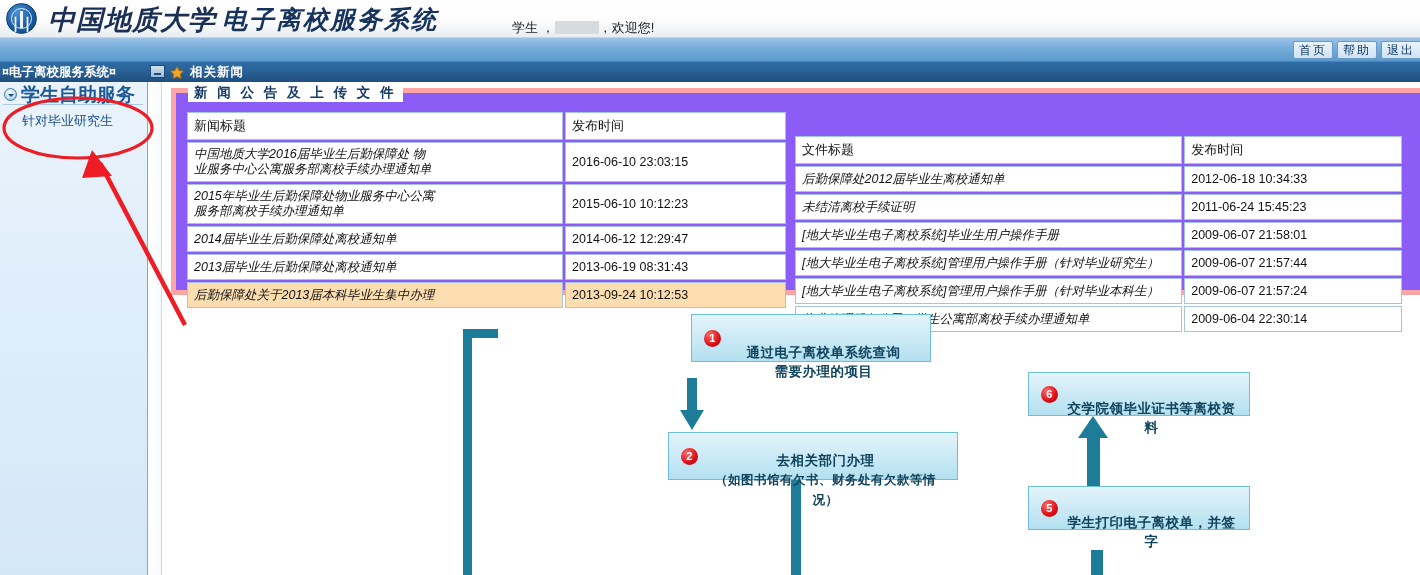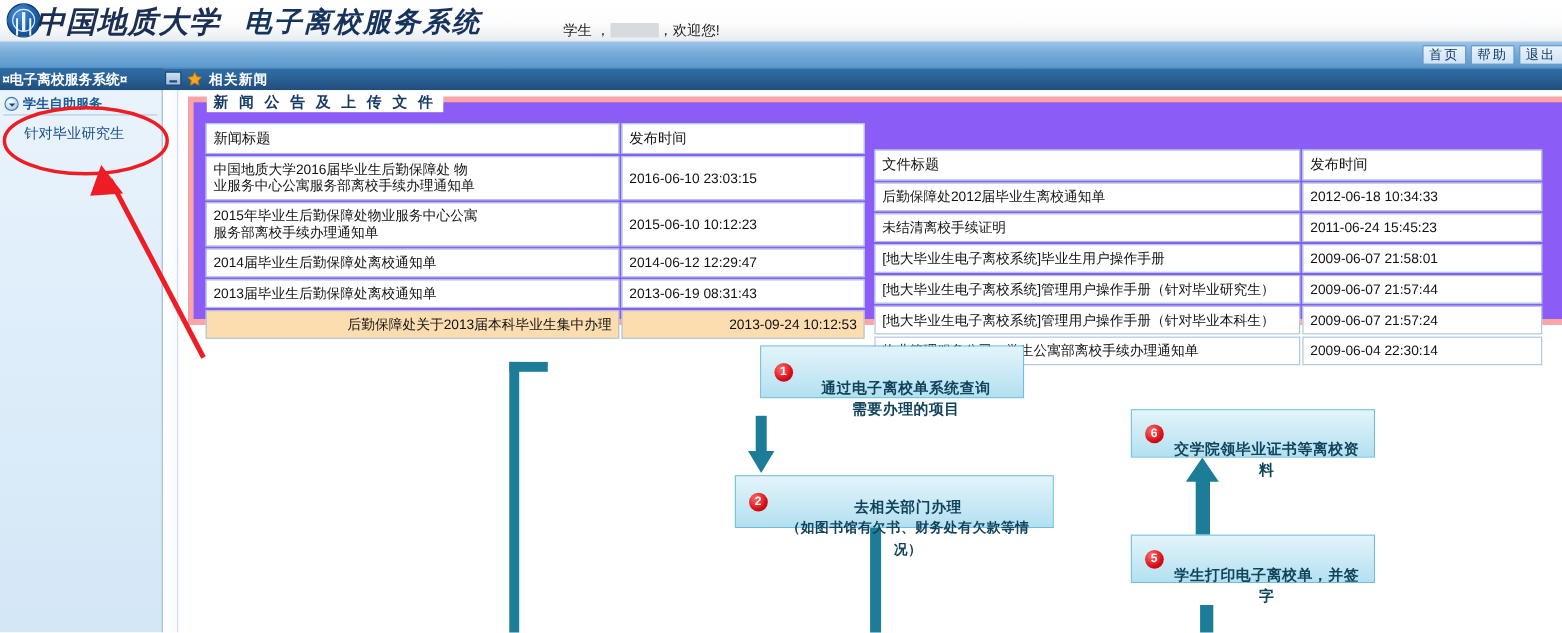--- a/index.html
+++ b/index.html
@@ -27,21 +27,21 @@
   .logo-emblem::before {
     content: ""; position: absolute; left: 4px; top: 4px; right: 4px; bottom: 4px;
     border-radius: 50%; border: 1.4px solid #dfe9f5;
   }
   .logo-emblem::after {
     content: ""; position: absolute; left: 50%; top: 7px; width: 2.4px; height: 17px;
     margin-left: -1.2px; background: #ecf3fb;
     box-shadow: -6px 5px 0 -0.6px #ecf3fb, 6px 5px 0 -0.6px #ecf3fb, 0 0 0 0 #ecf3fb;
   }
   .univ-name {
-    position: absolute; left: 32px; top: 2px;
+    position: absolute; left: 48px; top: 2px;
     font-family: "Liberation Serif", "DejaVu Serif", serif;
     font-size: 27px; font-weight: bold; font-style: italic;
     color: #1b2f54; letter-spacing: 1px; white-space: nowrap;
   }
   .sys-title {
     position: absolute; left: 222px; top: 3px;
     font-family: "DejaVu Sans", sans-serif;
     font-size: 25px; font-weight: bold; font-style: italic;
     color: #16335e; letter-spacing: 2px; white-space: nowrap;
   }
@@ -102,21 +102,21 @@
     position: absolute; left: 0; top: 82px; width: 148px; height: 493px;
     background: linear-gradient(to bottom, #eaf3fb 0%, #dfeefa 40%, #d4e7f7 100%);
     border-right: 1px solid #7fa9cf;
   }
   .side-group {
     position: relative; height: 20px; margin: 3px 4px 0 3px;
     border-bottom: 1px solid #a9c9e4;
   }
   .side-group-label {
     position: absolute; left: 18px; top: 0; line-height: 19px;
-    font-size: 12px; font-weight: bold; color: #1b5a97; white-space: nowrap;
+    font-size: 19px; font-weight: bold; color: #1b5a97; white-space: nowrap;
   }
   .chev-icon {
     position: absolute; left: 1px; top: 3px; width: 13px; height: 13px;
     border-radius: 50%;
     background: radial-gradient(circle at 40% 35%, #ffffff 0%, #c3ddf2 55%, #6fa5d0 100%);
     border: 1px solid #3d7cb0;
   }
   .chev-icon::after {
     content: ""; position: absolute; left: 3px; top: 4.5px;
     border-left: 3.2px solid transparent; border-right: 3.2px solid transparent;
@@ -149,23 +149,23 @@
   .tblwrap { position: absolute; top: 17px; }
   .tblwrap.left  { left: 9px;  width: 603px; }
   .tblwrap.right { left: 617px; width: 611px; margin-top: 24px; }
 
   table.grid { border-collapse: separate; border-spacing: 2px; width: 100%; table-layout: fixed; }
   table.grid td, table.grid th {
     border: 1px solid #a9c3dc; background: #ffffff; font-weight: normal;
     font-size: 12.5px; color: #111; padding: 4px 6px; height: 26px; vertical-align: middle;
   }
   table.grid th { text-align: left; font-size: 13px; height: 26px; }
-  td.title-cell { text-align: left; line-height: 15px; }
+  td.title-cell { text-align: left; line-height: 15px; font-style: italic; }
   td.date-cell  { text-align: left; padding-left: 12px; white-space: nowrap; }
-  tr.hl td { background: #fbddb0; text-align: right; }
+  tr.hl td { background: #fbddb0; }
   .link-blue { color: #1b4f8a; }
 
   .vscroll {
     position: absolute; right: 4px; top: 18px; width: 15px; height: 184px;
     background: #b8d2ea; border: 1px solid #6c9cc6;
   }
   .vscroll .arw {
     position: absolute; left: 0; width: 13px; height: 13px;
     background: linear-gradient(to bottom, #cfe2f3, #8fb7dc); border: 1px solid #4c82b4; cursor: pointer;
   }

